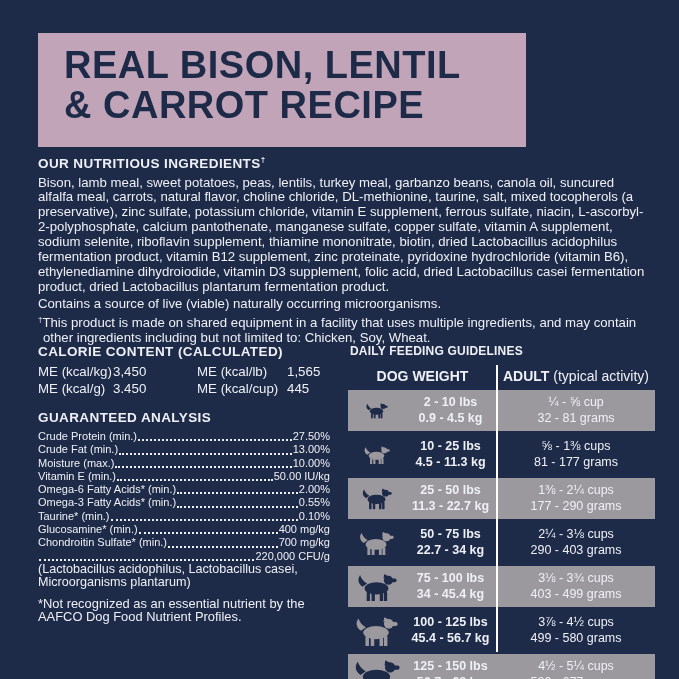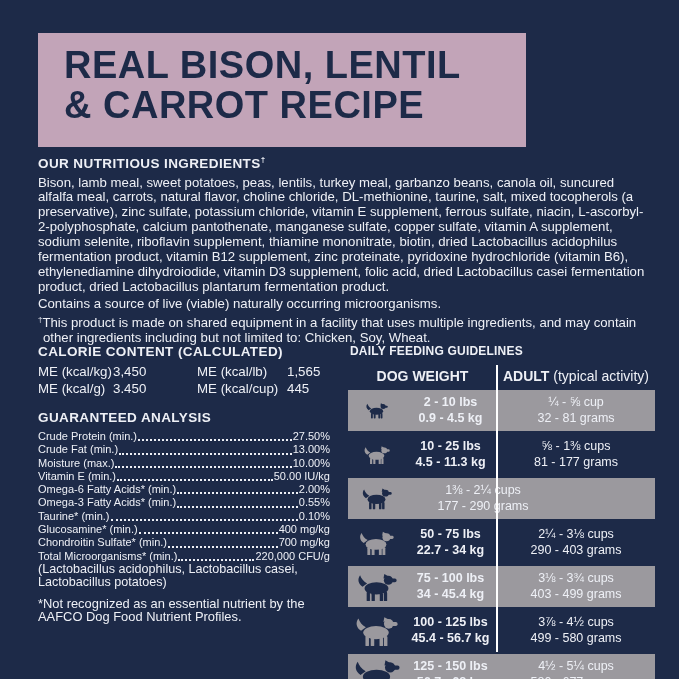--- a/index.html
+++ b/index.html
@@ -145,27 +145,26 @@
     <span class="ga-value">400 mg/kg</span>
   </div>
 
   <div class="ga-row">
     <span class="ga-label">Chondroitin Sulfate* (min.)</span>
     <span class="ga-leader"></span>
     <span class="ga-value">700 mg/kg</span>
   </div>
 
   <div class="ga-row">
-    <span class="ga-label">Total Microorganisms* (min.)</span>
     <span class="ga-leader"></span>
     <span class="ga-value">220,000 CFU/g</span>
   </div>
 </div>
     <div class="ga-note">(Lactobacillus acidophilus, Lactobacillus casei,</div>
-    <div class="ga-note">Lactobacillus potatoes)</div>
+    <div class="ga-note">Microorganisms plantarum)</div>
     <div class="ga-footnote">*Not recognized as an essential nutrient by the AAFCO Dog Food Nutrient Profiles.</div>
   </div>
 
   <div class="feeding">
     <h2 class="fg-heading">DAILY FEEDING GUIDELINES</h2>
     <div class="fg-table">
       <div class="fg-divider"></div>
       <div class="fg-header">
         <div class="fg-h1">DOG WEIGHT</div>
         <div class="fg-h2"><b>ADULT</b><span> (typical activity)</span></div>
@@ -226,20 +225,24 @@
         <ellipse cx="50" cy="40" rx="29" ry="15"></ellipse>
         <circle cx="79" cy="20" r="11"></circle>
         <rect x="83" y="16" width="16" height="9" rx="4"></rect>
         <polygon points="69,5 80,11 67,16"></polygon>
         <rect x="26" y="48" width="8" height="24" rx="3"></rect>
         <rect x="38" y="51" width="8" height="21" rx="3"></rect>
         <rect x="58" y="51" width="8" height="21" rx="3"></rect>
         <rect x="68" y="48" width="8" height="24" rx="3"></rect>
       </svg>
     </span>
+    <span class="fg-weight">
+      <div class="fg-lbs">25 - 50 lbs</div>
+      <div class="fg-kg">11.3 - 22.7 kg</div>
+    </span>
     <span class="fg-amount">
       <div class="fg-cups">1⅜ - 2¼ cups</div>
       <div class="fg-grams">177 - 290 grams</div>
     </span>
   </div>
 
   <div class="fg-row size-3">
     <span class="fg-icon">
       <svg viewBox="0 0 100 72" xmlns="http://www.w3.org/2000/svg" fill="currentColor">
         <path d="M16,36 C5,29 3,17 10,8 C13,16 18,23 27,28 Z"></path>

